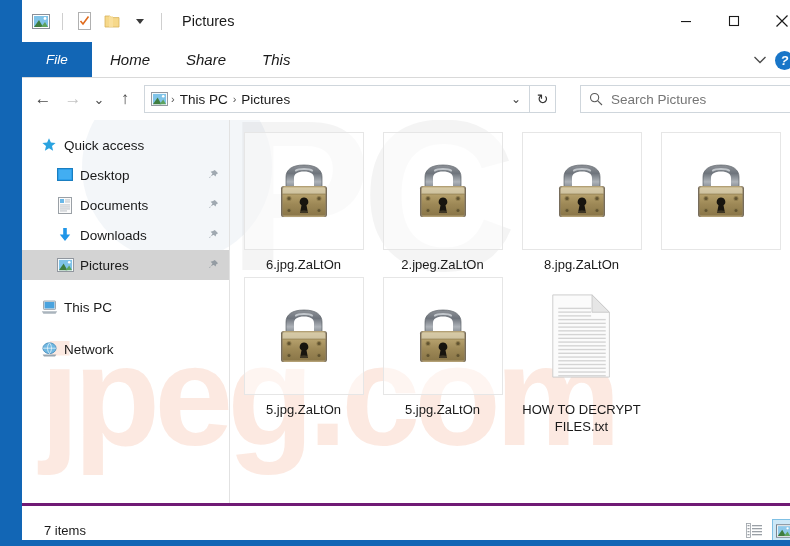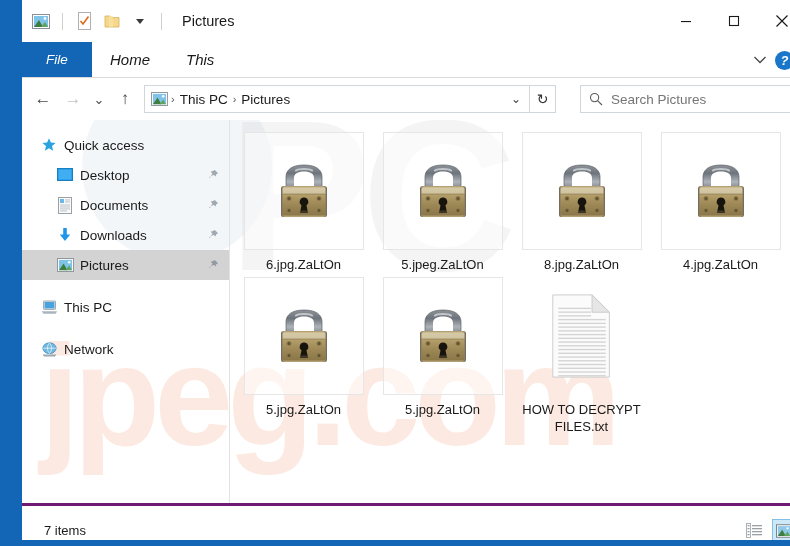--- a/index.html
+++ b/index.html
@@ -325,20 +325,21 @@
         <svg width="14" height="14" viewBox="0 0 14 14">
           <path d="M1.5 1.5 L12.5 12.5 M12.5 1.5 L1.5 12.5" stroke="#1a1a1a" stroke-width="1.2"></path>
         </svg>
       </div>
     </div>
   </div>
 
   <div id="ribbon">
     <div id="tab-file">File</div>
     <div class="rtab">Home</div>
+    <div class="rtab">Share</div>
     <div class="rtab">This</div>
     <div id="ribbon-right">
       <div>
         <svg width="14" height="10" viewBox="0 0 14 10">
           <path d="M1.5 2 L7 7.5 L12.5 2" fill="none" stroke="#4a4a4a" stroke-width="1.3"></path>
         </svg>
       </div>
       <div id="help-btn">?</div>
     </div>
   </div>
@@ -571,21 +572,21 @@
                     <circle cx="47" cy="39.5" r="1.5" fill="#5f5230"></circle>
                     <circle cx="17" cy="51.5" r="2.5" fill="#8e7b4c"></circle>
                     <circle cx="17" cy="51.5" r="1.5" fill="#5f5230"></circle>
                     <circle cx="47" cy="51.5" r="2.5" fill="#8e7b4c"></circle>
                     <circle cx="47" cy="51.5" r="1.5" fill="#5f5230"></circle>
                   </g>
                   <path d="M32 38.5 a4.3 4.3 0 0 1 2.5 7.8 L36 54 h-8 l1.5 -7.7 A4.3 4.3 0 0 1 32 38.5 Z" fill="#17140e"></path>
                   <ellipse cx="32" cy="52.8" rx="4.2" ry="1.5" fill="#6f6040" opacity="0.45"></ellipse>
                 </svg>
               </div>
-              <div class="fname">5.jpeg.ZaLtOn</div>
+              <div class="fname">2.jpeg.ZaLtOn</div>
             </div>
             <div class="tile">
               <div class="thumb">
                 <svg width="64" height="64" viewBox="0 0 64 64">
                   <defs>
                     <linearGradient id="shk" x1="0" y1="0" x2="0" y2="1">
                       <stop offset="0" stop-color="#8e9298"></stop>
                       <stop offset="0.35" stop-color="#6e747c"></stop>
                       <stop offset="0.7" stop-color="#aeb3b9"></stop>
                       <stop offset="1" stop-color="#7c8289"></stop>
@@ -663,21 +664,20 @@
                     <circle cx="47" cy="39.5" r="1.5" fill="#5f5230"></circle>
                     <circle cx="17" cy="51.5" r="2.5" fill="#8e7b4c"></circle>
                     <circle cx="17" cy="51.5" r="1.5" fill="#5f5230"></circle>
                     <circle cx="47" cy="51.5" r="2.5" fill="#8e7b4c"></circle>
                     <circle cx="47" cy="51.5" r="1.5" fill="#5f5230"></circle>
                   </g>
                   <path d="M32 38.5 a4.3 4.3 0 0 1 2.5 7.8 L36 54 h-8 l1.5 -7.7 A4.3 4.3 0 0 1 32 38.5 Z" fill="#17140e"></path>
                   <ellipse cx="32" cy="52.8" rx="4.2" ry="1.5" fill="#6f6040" opacity="0.45"></ellipse>
                 </svg>
               </div>
-              <div class="fname">4.jpg.ZaLtOn</div>
             </div>
             <div class="tile">
               <div class="thumb">
                 <svg width="64" height="64" viewBox="0 0 64 64">
                   <defs>
                     <linearGradient id="shk" x1="0" y1="0" x2="0" y2="1">
                       <stop offset="0" stop-color="#8e9298"></stop>
                       <stop offset="0.35" stop-color="#6e747c"></stop>
                       <stop offset="0.7" stop-color="#aeb3b9"></stop>
                       <stop offset="1" stop-color="#7c8289"></stop>

